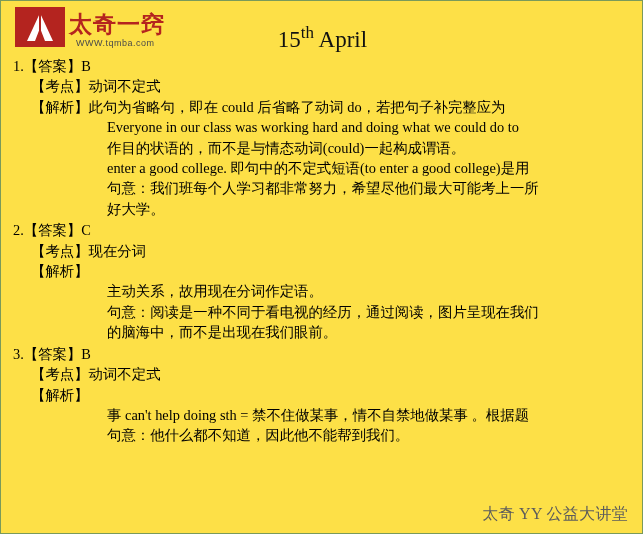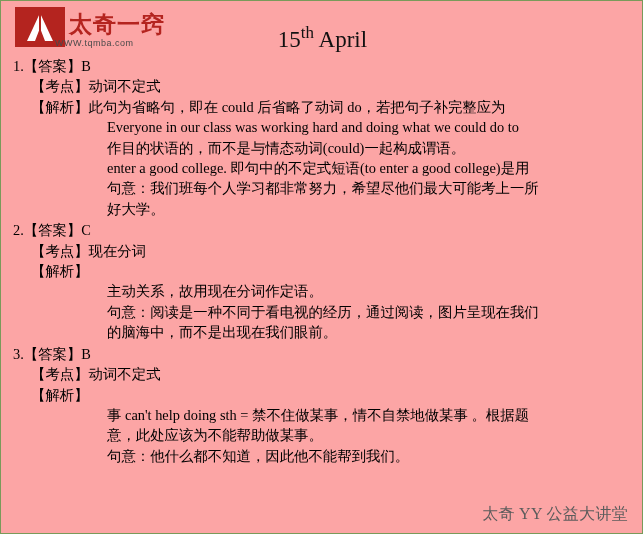--- a/index.html
+++ b/index.html
@@ -14,21 +14,21 @@
     color: #000;
     overflow: hidden;
     position: relative;
   }
   .page {
     position: relative;
     width: 643px;
     height: 534px;
     box-sizing: border-box;
     border: 1px solid #7a9a5a;
-    background: #fca5a5;
+    background: #fde047;
   }
 
   
   .logo {
     position: absolute;
     left: 14px;
     top: 6px;
     width: 180px;
     height: 46px;
   }
@@ -48,21 +48,21 @@
     top: 2px;
     font-family: "Liberation Serif", serif;
     font-size: 23px;
     font-weight: bold;
     color: #b4241f;
     letter-spacing: 1px;
     white-space: nowrap;
   }
   .logo-url {
     position: absolute;
-    left: 40px;
+    left: 61px;
     top: 31px;
     font-family: "Liberation Sans", sans-serif;
     font-size: 9px;
     color: #4a4a4a;
     letter-spacing: .5px;
     white-space: nowrap;
   }
 
   
   .title {
@@ -194,20 +194,19 @@
         <span class="val en">B</span>
       </div>
       <div class="row">
         <span class="lbl indent">【考点】</span>
         <span class="val">动词不定式</span>
       </div>
       <div class="row">
         <span class="lbl indent">【解析】</span>
       </div>
       <div class="cont">事 can't help doing sth = 禁不住做某事，情不自禁地做某事 。根据题</div>
-      <div class="cont">意，此处应该为不能帮助做某事。</div>
       <div class="cont">句意：他什么都不知道，因此他不能帮到我们。</div>
     </div>
 
   </div>
 
   <div class="footer">太奇 YY 公益大讲堂</div>
 </div>
 
 </body></html>

